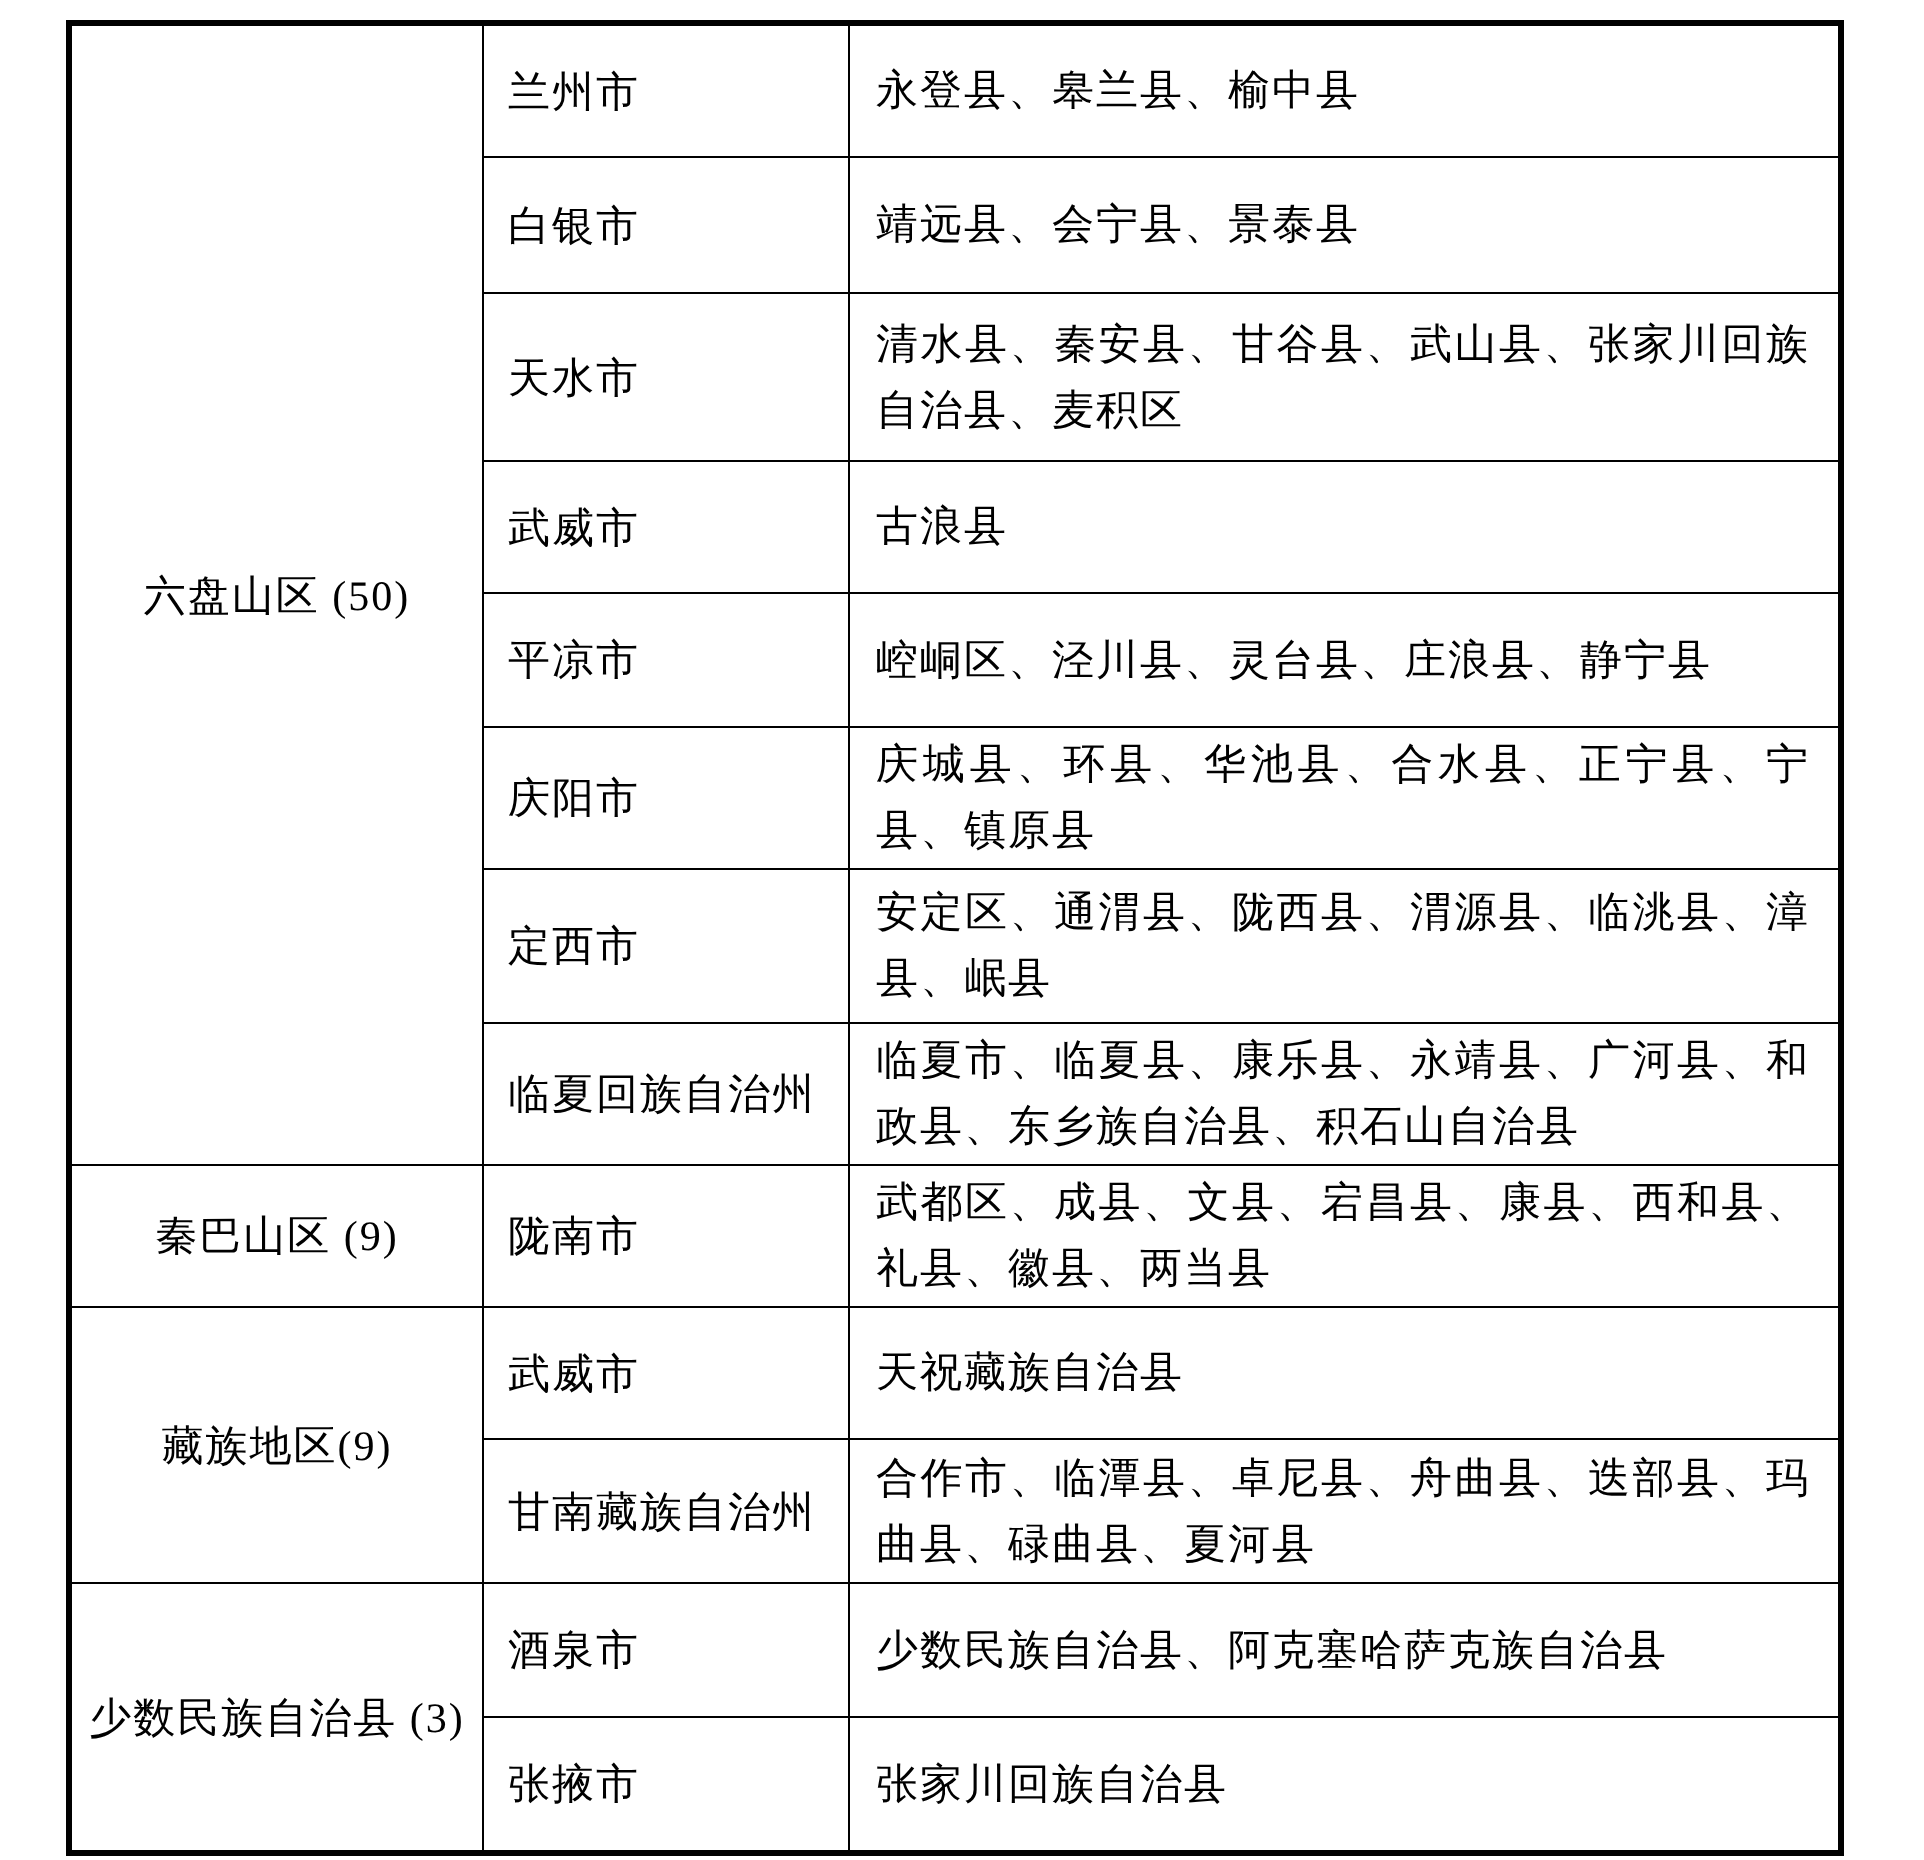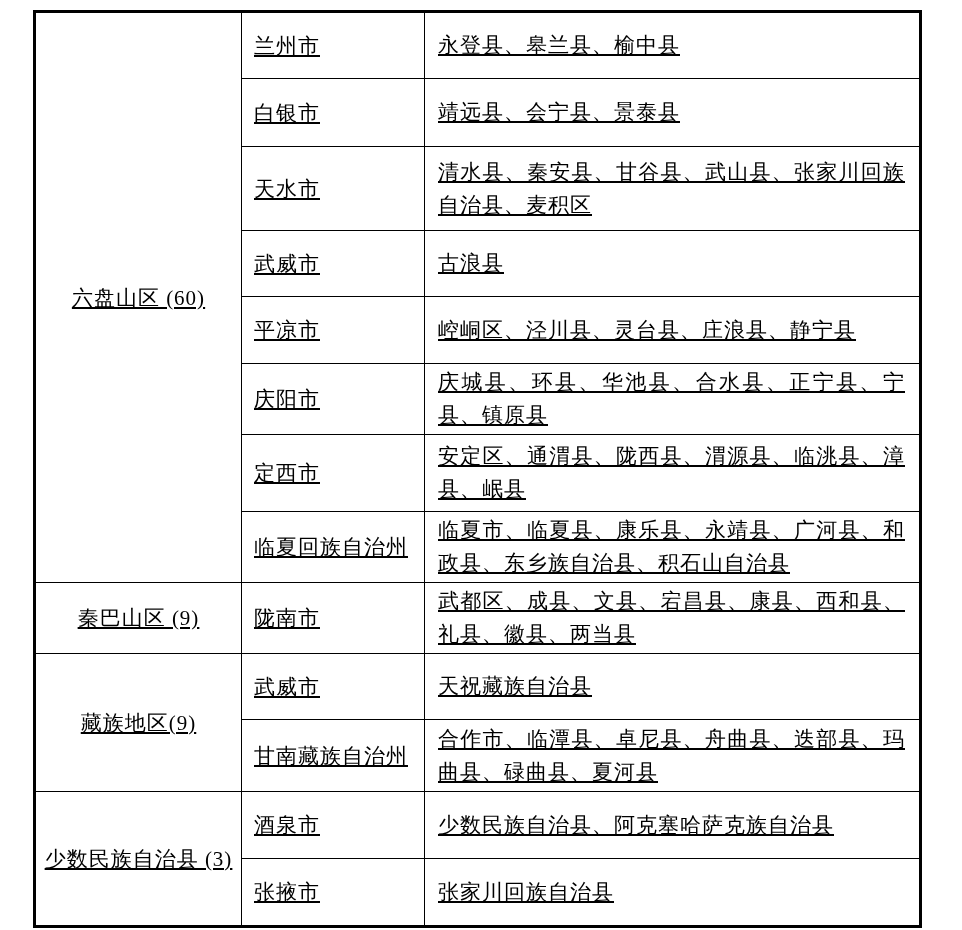--- a/index.html
+++ b/index.html
@@ -27,21 +27,20 @@
     table-layout: fixed;
     border: 3px solid #000000;
     font-size: 21px;
     color: #000000;
   }
   table.region-table td {
     border: 1.5px solid #000000;
     vertical-align: middle;
     background: #ffffff;
     overflow: hidden;
-    text-decoration: underline;
   }
   td.region-cell {
     text-align: center;
     padding: 0 6px;
     letter-spacing: 1px;
   }
   td.city-cell {
     text-align: left;
     padding: 0 8px 0 12px;
     white-space: nowrap;
@@ -73,21 +72,21 @@
 
 <div class="page">
   <table class="region-table">
     <colgroup>
       <col style="width:207px">
       <col style="width:183px">
       <col style="width:496px">
     </colgroup>
     <tbody>
       <tr class="r0">
-        <td class="region-cell" rowspan="8">六盘山区 (60)</td>
+        <td class="region-cell" rowspan="8">六盘山区 (50)</td>
         <td class="city-cell">兰州市</td>
         <td class="counties-cell">永登县、皋兰县、榆中县</td>
       </tr>
       <tr class="r1">
         <td class="city-cell">白银市</td>
         <td class="counties-cell">靖远县、会宁县、景泰县</td>
       </tr>
       <tr class="r2">
         <td class="city-cell">天水市</td>
         <td class="counties-cell">清水县、秦安县、甘谷县、武山县、张家川回族自治县、麦积区</td>

